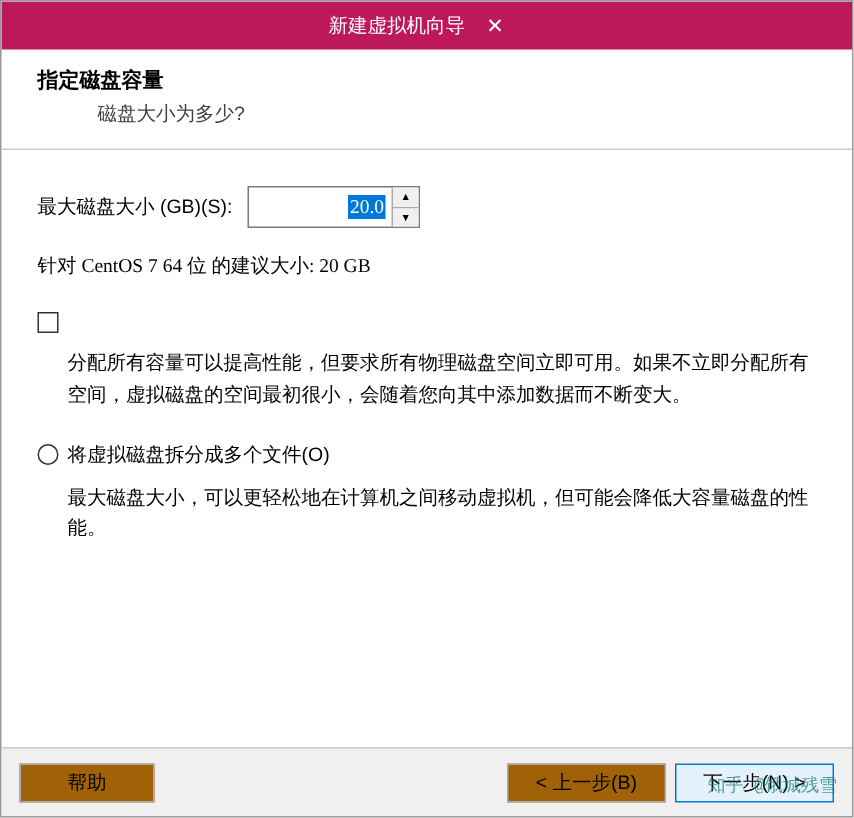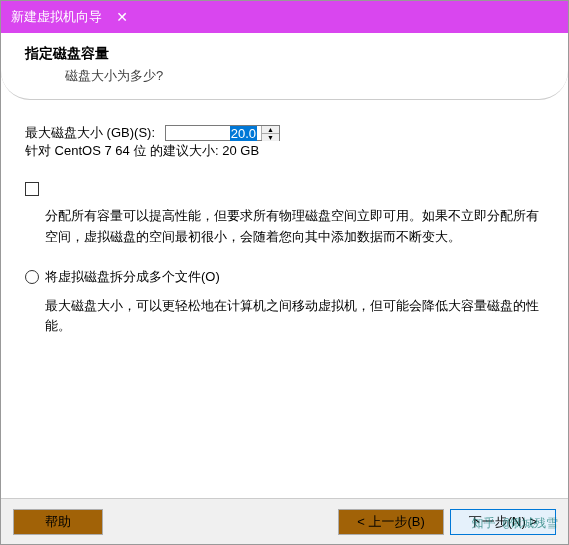--- a/index.html
+++ b/index.html
@@ -1,31 +1,31 @@
 <!DOCTYPE html>
 <html><head>
   <meta charset="utf-8">
   <style>
     * { box-sizing: border-box; margin: 0; padding: 0; }
     body { font-family: "Microsoft YaHei", "Segoe UI", sans-serif; font-size: 13px; background: #fff; width: 569px; height: 545px; position: relative; border: 1px solid #999; }
-    .titlebar { background: #d946ef; color: #fff; height: 32px; display: flex; align-items: center; padding: 0 10px; justify-content: flex-start; }
+    .titlebar { background: #be185d; color: #fff; height: 32px; display: flex; align-items: center; padding: 0 10px; justify-content: center; }
     .titlebar-title { font-size: 13px; }
     .close-btn { width: 40px; height: 32px; display: flex; align-items: center; justify-content: center; cursor: pointer; font-size: 14px; }
-    .header { padding: 12px 24px 14px 24px; border-bottom: 1px solid #ccc; border-radius: 29px; }
+    .header { padding: 12px 24px 14px 24px; border-bottom: 1px solid #ccc; }
     .header-title { font-weight: bold; font-size: 14px; color: #000; }
     .header-sub { margin-top: 4px; margin-left: 40px; font-size: 13px; color: #404040; }
     .content { padding: 24px 24px 0 24px; color: #000; }
-    .row-size { display: flex; align-items: center; gap: 10px; }
-    .spinner-wrap { display: flex; border: 1px solid #7a7a7a; height: 16px; }
+    .row-size { display: flex; align-items: center; gap: 10px; margin-bottom: 16px; }
+    .spinner-wrap { display: flex; border: 1px solid #7a7a7a; height: 28px; font-family: Liberation Serif, serif; }
     .sel { background: #0078d7; color: #fff; padding: 0 1px; }
     .spinner-display { width: 95px; padding: 0 4px; font-size: 13px; text-align: right; display: flex; align-items: center; justify-content: flex-end; user-select: none; }
     .spinner-btns { display: flex; flex-direction: column; border-left: 1px solid #aaa; width: 18px; }
     .spinner-btns div { flex: 1; display: flex; align-items: center; justify-content: center; font-size: 7px; background: #f0f0f0; cursor: pointer; }
     .spinner-btns div:first-child { border-bottom: 1px solid #aaa; }
-    .rec { margin-bottom: 20px; }
+    .rec { margin-bottom: 20px; font-family: Liberation Serif, serif; }
     .checkbox-row { display: flex; align-items: flex-start; gap: 6px; margin-bottom: 10px; }
     .checkbox { width: 14px; height: 14px; border: 1px solid #333; margin-top: 2px; cursor: pointer; flex-shrink: 0; }
     .desc { margin-left: 20px; line-height: 1.6; color: #000; margin-bottom: 20px; }
     .radio-row { display: flex; align-items: center; gap: 6px; margin-bottom: 10px; }
     .radio { width: 14px; height: 14px; border: 1px solid #333; border-radius: 50%; cursor: pointer; flex-shrink: 0; display: flex; align-items: center; justify-content: center; }
     .radio.checked::after { content: ""; width: 6px; height: 6px; background: #000; border-radius: 50%; }
     .footer { position: absolute; bottom: 0; left: 0; right: 0; height: 46px; border-top: 1px solid #ccc; display: flex; align-items: center; padding: 0 12px; gap: 6px; background: #f0f0f0; }
     .footer .spacer { flex: 1; }
     .btn { height: 26px; padding: 0 18px; background: #a16207; border: 1px solid #adadad; font-size: 13px; cursor: pointer; display: flex; align-items: center; justify-content: center; min-width: 90px; }
     .btn.primary { border: 1px solid #0078d7; background: #e5f1fb; }

